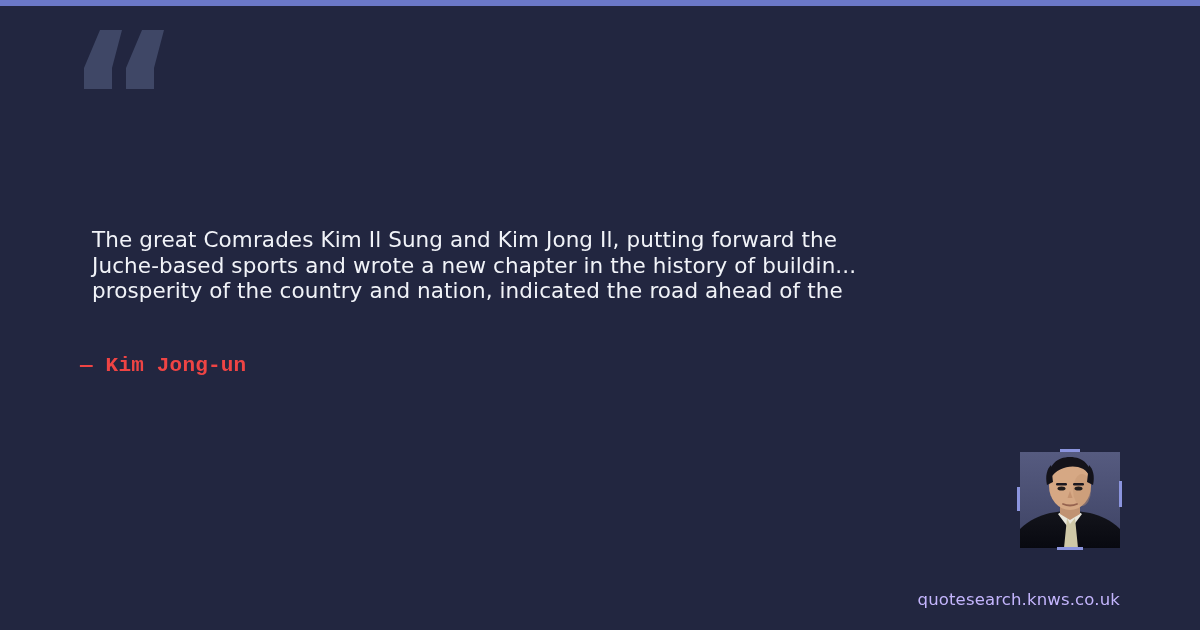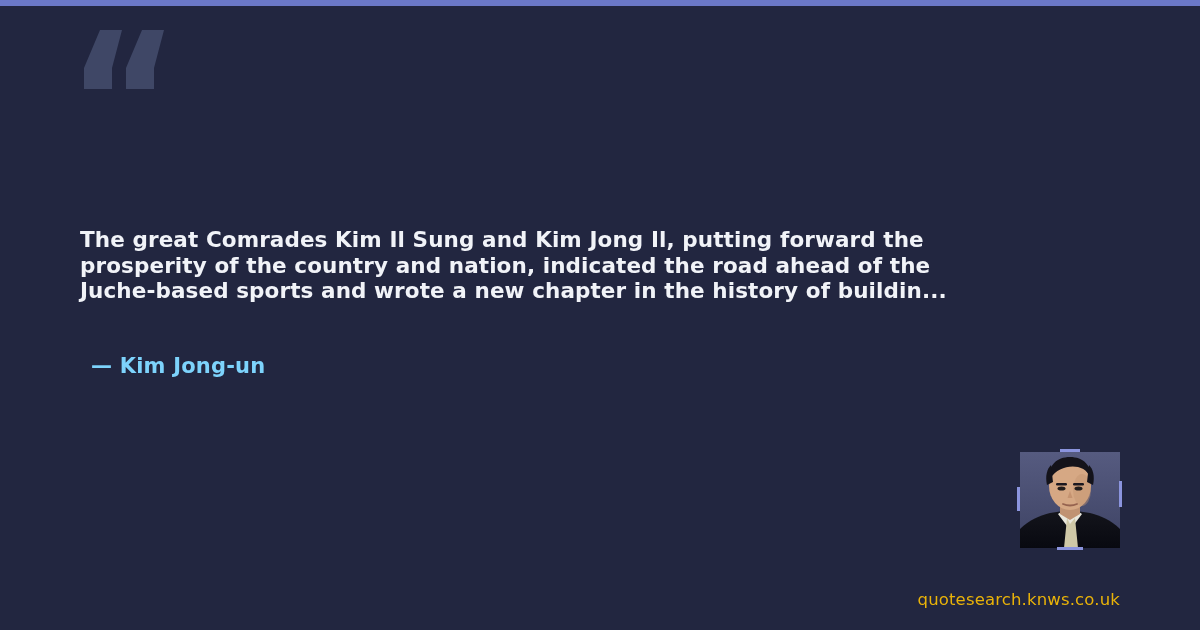--- a/index.html
+++ b/index.html
@@ -37,43 +37,43 @@
     width: 120px;
     height: 110px;
   }
   .quote-glyph svg {
     display: block;
   }
 
   
   .quote-body {
     position: absolute;
-    left: 80px;
+    left: 92px;
     top: 227px;
     width: 1000px;
-    font-weight: bold;
   }
   .quote-line {
     color: #f1f3f8;
     font-size: 21.5px;
     line-height: 25.6px;
     letter-spacing: 0.1px;
     white-space: pre;
   }
 
   
   .attribution {
     position: absolute;
-    left: 91px;
+    left: 80px;
     top: 354px;
-    color: #7dd3fc;
+    color: #ef4444;
     font-size: 21px;
     font-weight: bold;
     letter-spacing: 0.2px;
     white-space: pre;
+    font-family: Liberation Mono, monospace;
   }
 
   
   .portrait-wrap {
     position: absolute;
     left: 1020px;
     top: 452px;
     width: 100px;
     height: 96px;
   }
@@ -88,21 +88,21 @@
   .tick-top    { left: 1060px; top: 449px;  width: 20px; height: 3px; }
   .tick-bottom { left: 1057px; top: 547px;  width: 26px; height: 3px; }
   .tick-left   { left: 1017px; top: 487px;  width: 3px;  height: 24px; }
   .tick-right  { left: 1119px; top: 481px;  width: 3px;  height: 26px; }
 
   
   .footer-url {
     position: absolute;
     right: 80px;
     top: 590px;
-    color: #eab308;
+    color: #c4b5fd;
     font-size: 16.5px;
     letter-spacing: 0.15px;
     text-align: right;
     white-space: pre;
   }
 </style>
 </head>
 <body>
 
 <div class="card">
@@ -112,22 +112,22 @@
   <div class="quote-glyph">
     <svg width="120" height="110" viewBox="0 0 120 110" aria-hidden="true">
 
       <path d="M6 62 L22 24 L44 24 L34 62 L34 83 L6 83 Z" fill="#3f4766"></path>
       <path d="M48 62 L64 24 L86 24 L76 62 L76 83 L48 83 Z" fill="#3f4766"></path>
     </svg>
   </div>
 
   <div class="quote-body">
     <div class="quote-line">The great Comrades Kim Il Sung and Kim Jong Il, putting forward the</div>
+    <div class="quote-line">Juche-based sports and wrote a new chapter in the history of buildin...</div>
     <div class="quote-line">prosperity of the country and nation, indicated the road ahead of the</div>
-    <div class="quote-line">Juche-based sports and wrote a new chapter in the history of buildin...</div>
   </div>
 
   <div class="attribution">— Kim Jong-un</div>
 
   <div class="portrait-wrap">
     <svg width="100" height="96" viewBox="0 0 100 96" aria-hidden="true">
       <defs>
         <clipPath id="pclip">
             <rect x="0" y="0" width="100" height="96"></rect>
           </clipPath>

